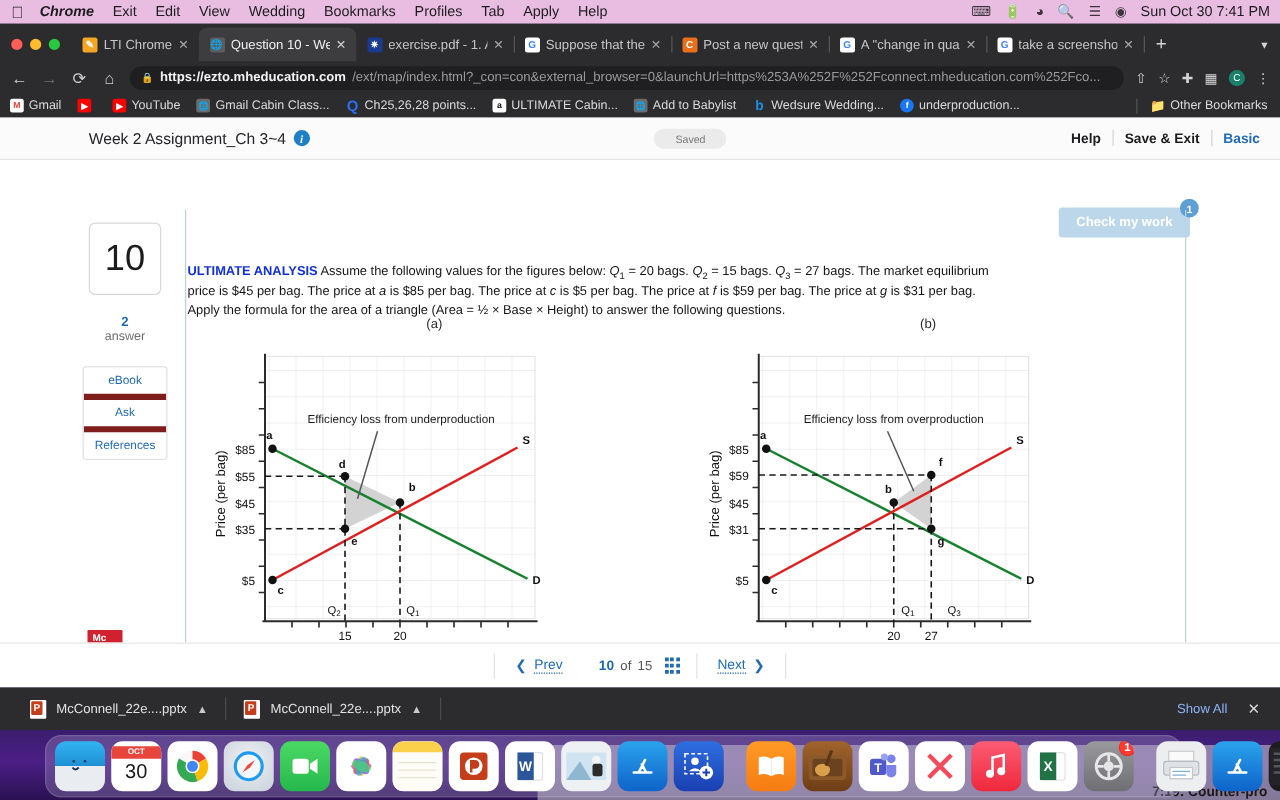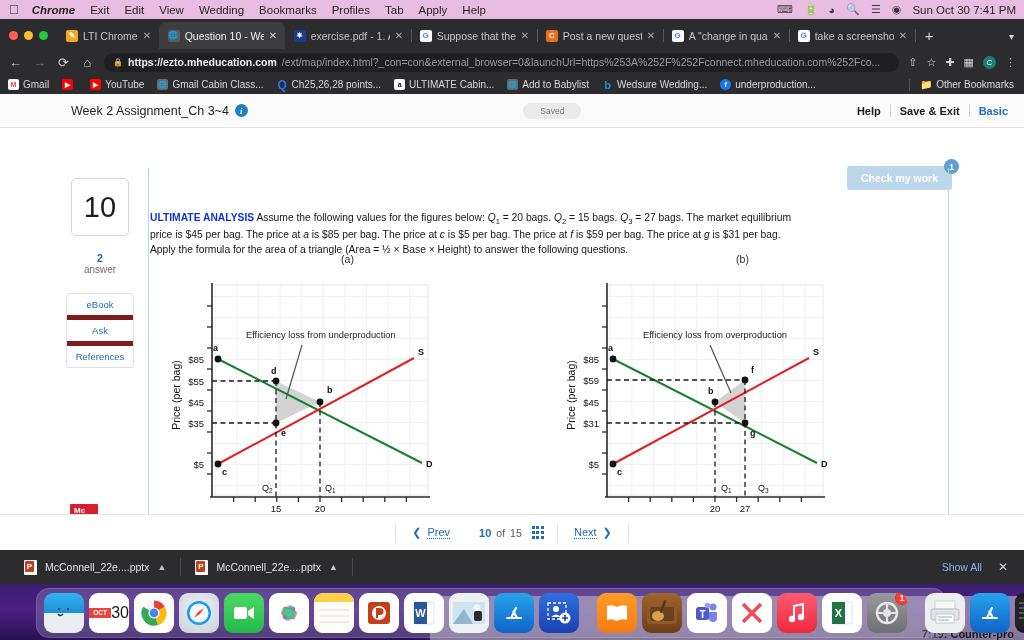--- a/index.html
+++ b/index.html
@@ -648,21 +648,21 @@
 
   <div class="dock">
     <span class="dapp" style="background:linear-gradient(180deg,#34b3f1,#1d8fd4 50%,#e9edf2 50%)">
       <svg width="26" height="26" viewBox="0 0 26 26">
             <path d="M7 14 q2 3 5 0" stroke="#1b3a57" stroke-width="1.6" fill="none"></path>
             <circle cx="8" cy="9" r="1" fill="#1b3a57"></circle>
             <circle cx="17" cy="9" r="1" fill="#1b3a57"></circle>
           </svg>
 
     </span>
-    <span class="dapp" style="background:#fff;flex-direction:row;gap:0">
+    <span class="dapp" style="background:#fff;flex-direction:column;gap:0">
       <span style="background:#e8453c;color:#fff;font-size:6.5px;font-weight:bold;width:100%;text-align:center;line-height:10px">OCT</span>
       <span style="color:#1a1a1a;font-size:16px;line-height:22px">30</span>
     </span>
     <span class="dapp" style="background:#fff">
       <svg width="28" height="28" viewBox="0 0 28 28">
         <circle cx="14" cy="14" r="12.5" fill="#f8f8f8"></circle>
         <path d="M14 1.5 A12.5 12.5 0 0 1 24.8 7.8 L14 14 Z" fill="#ea4335"></path>
         <path d="M24.8 7.8 A12.5 12.5 0 0 1 18 26 L14 14 Z" fill="#fbbc05"></path>
         <path d="M18 26 A12.5 12.5 0 0 1 3.2 7.8 L14 14 Z" fill="#34a853"></path>
         <circle cx="14" cy="14" r="5" fill="#4285f4" stroke="#fff" stroke-width="1.2"></circle>

